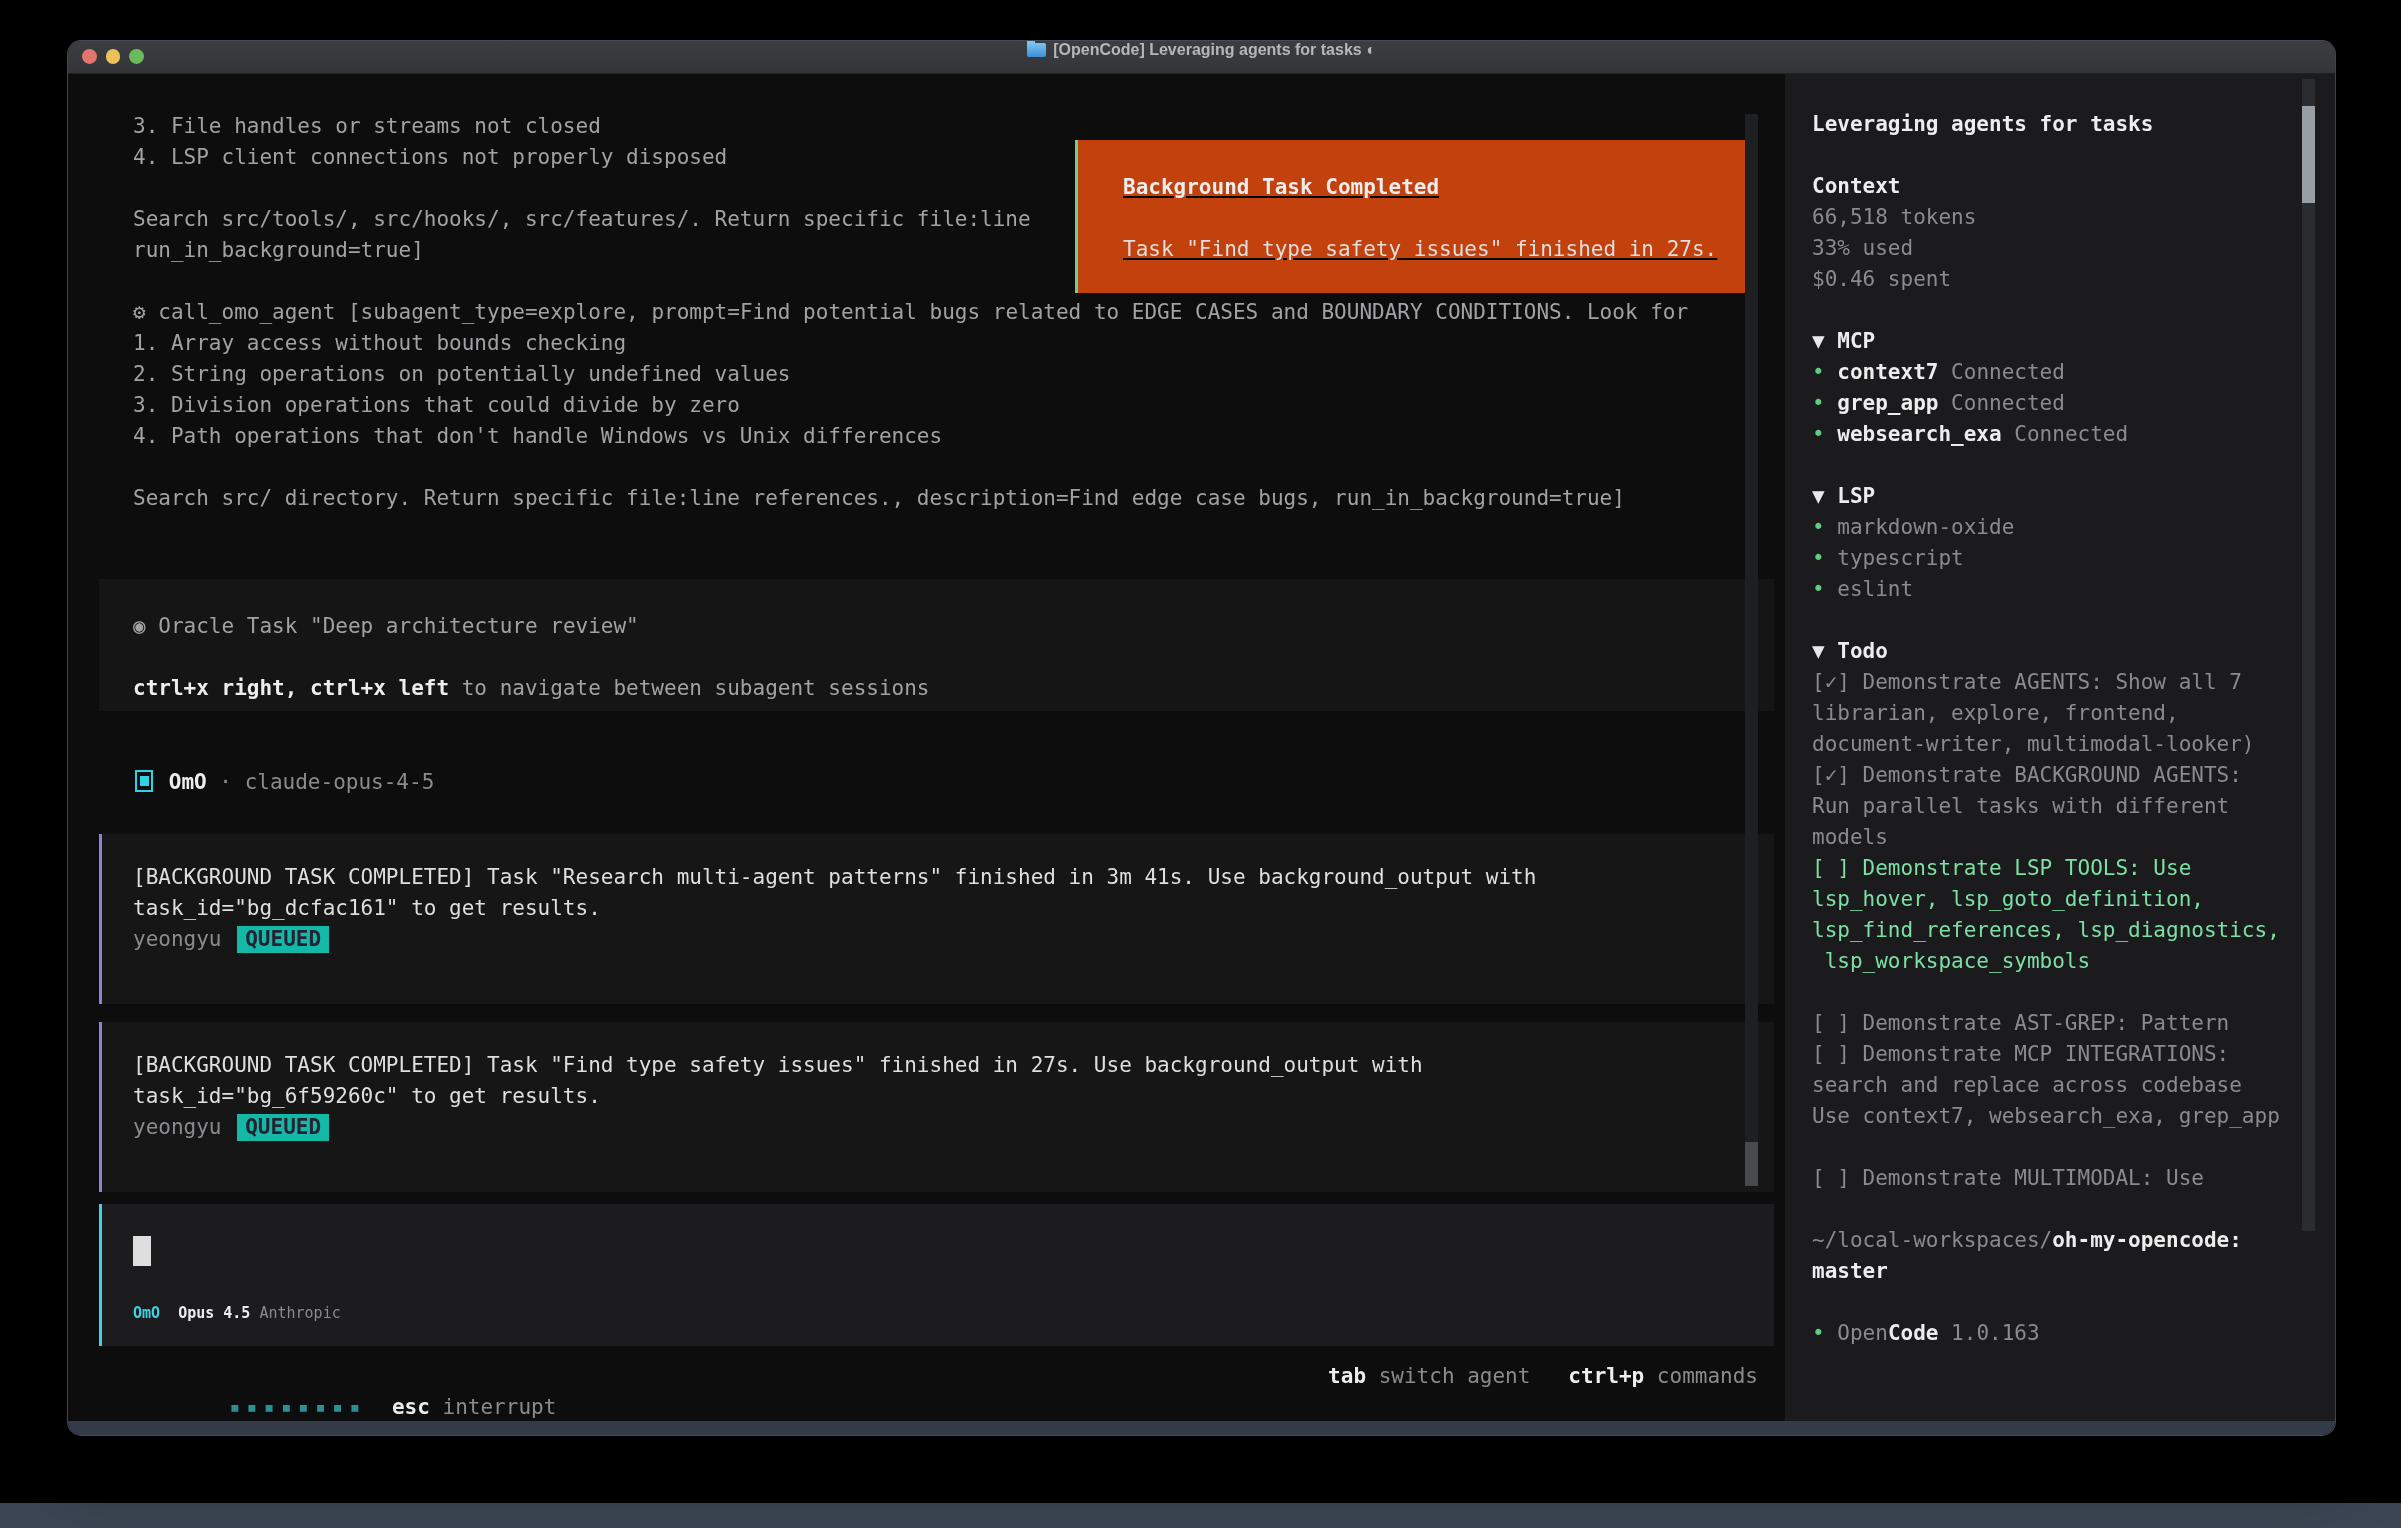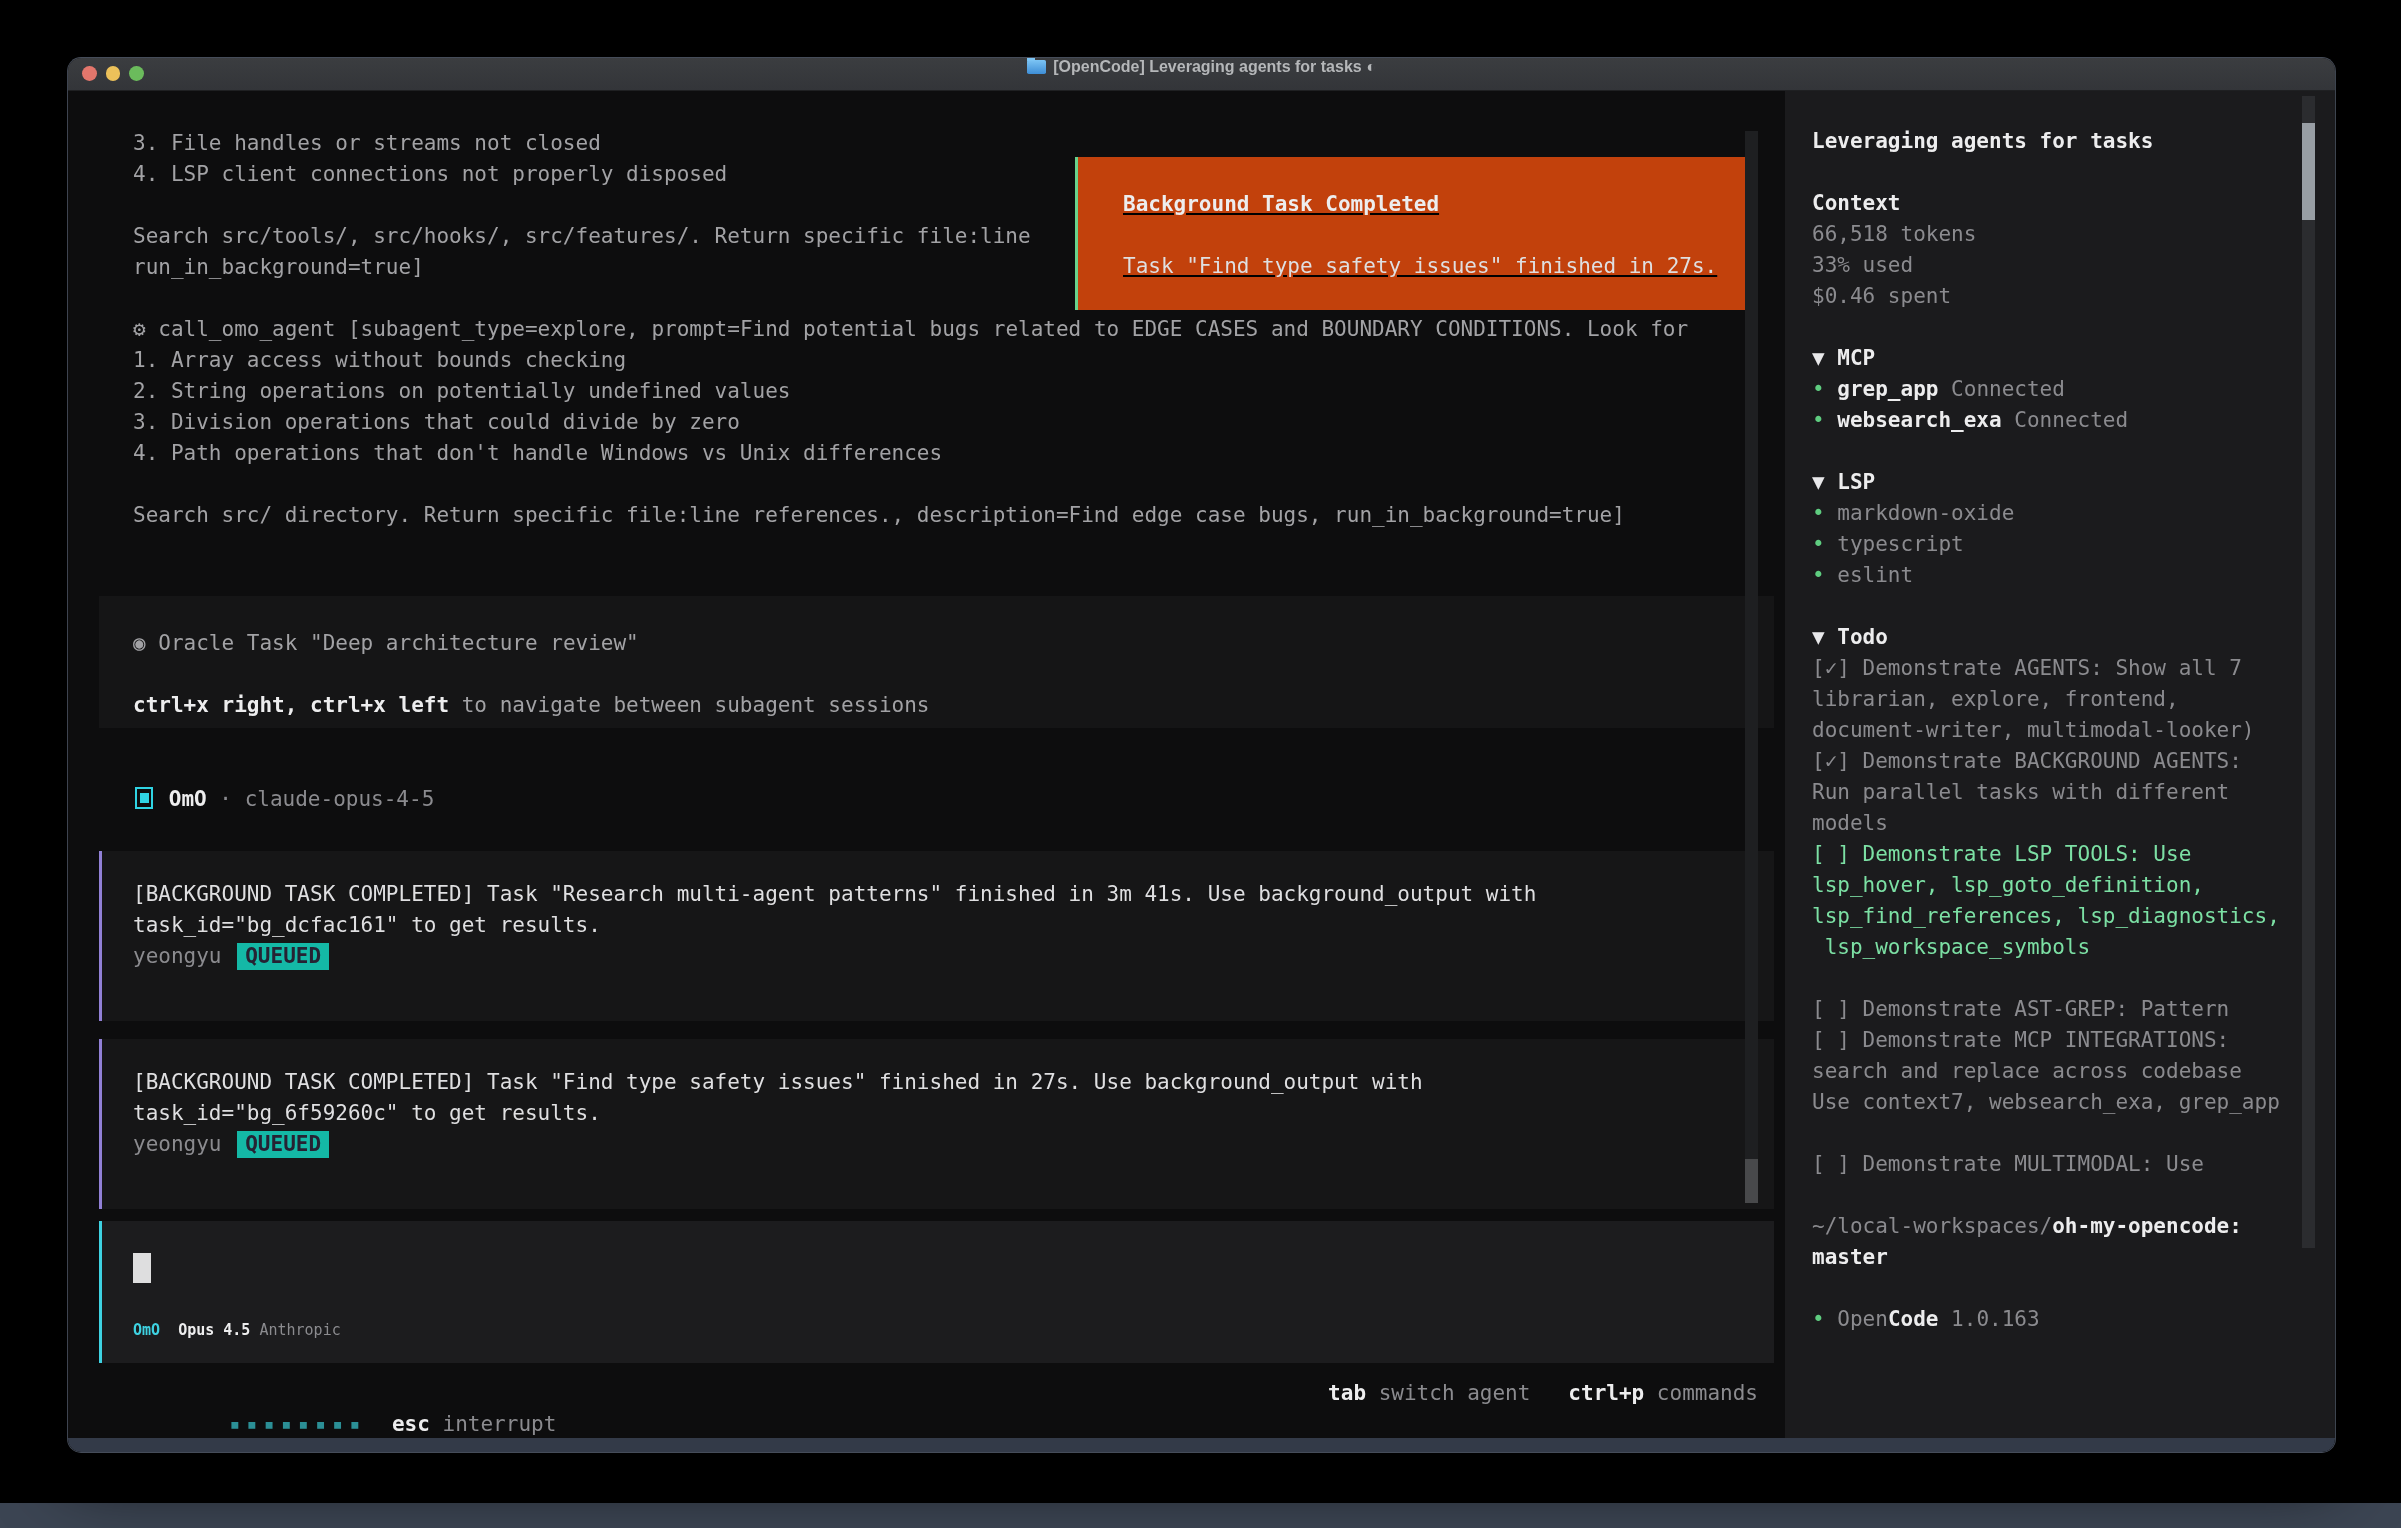--- a/index.html
+++ b/index.html
@@ -1,20 +1,20 @@
 <!DOCTYPE html>
 <html style="font-size:9.5px"><head>
 <meta charset="utf-8">
 <style>
   html,body { margin:0; padding:0; background:#000; }
   .screen { position:relative; width:2401px; height:1528px; background:#000; overflow:hidden;
             font-family:"DejaVu Sans Mono", monospace; }
   .desktop-strip { position:absolute; left:0; bottom:0; width:100%; height:25px; background:#3c4553; }
 
-  .window { position:absolute; left:68px; top:58px; width:2267px; height:1394px;
+  .window { position:absolute; left:68px; top:41px; width:2267px; height:1394px;
             background:#0d0d0e; border-radius:13px; overflow:hidden;
             box-shadow:0 0 0 0.9px #454c59, 0 23.6px 71px rgba(0,0,0,.85); }
 
   .titlebar { position:absolute; left:0; top:0; right:0; height:32px;
               background:linear-gradient(#3b3d40,#333539); border-bottom:0.6px solid #1f2022; }
   .lights { position:absolute; left:14px; top:8.3px; display:flex; gap:8.9px; }
   .light { width:14.8px; height:14.8px; border-radius:50%; }
   .light.red { background:#e3766c; } .light.yellow { background:#ecc15a; } .light.green { background:#6bbb5c; }
   .wtitle { text-align:center; line-height:32px; color:#b5b7b9; font:700 16px "Liberation Sans", sans-serif; }
   .folder-icon { display:inline-block; width:19px; height:13.6px; border-radius:1.8px;
@@ -158,20 +158,21 @@
       <div class="sidebar">
         <div>
             <div class="trow"><span class="sg-w">Leveraging agents for tasks</span></div>
             <div class="trow"></div>
             <div class="trow"><span class="sg-w">Context</span></div>
             <div class="trow"><span class="sg-dim">66,518 tokens</span></div>
             <div class="trow"><span class="sg-dim">33% used</span></div>
             <div class="trow"><span class="sg-dim">$0.46 spent</span></div>
             <div class="trow"></div>
             <div class="trow"><span class="sg-tri">▼ </span><span class="sg-w">MCP</span></div>
+            <div class="trow"><span class="sg-bul">• </span><span class="sg-w">context7</span><span class="sg-dim"> Connected</span></div>
             <div class="trow"><span class="sg-bul">• </span><span class="sg-w">grep_app</span><span class="sg-dim"> Connected</span></div>
             <div class="trow"><span class="sg-bul">• </span><span class="sg-w">websearch_exa</span><span class="sg-dim"> Connected</span></div>
             <div class="trow"></div>
             <div class="trow"><span class="sg-tri">▼ </span><span class="sg-w">LSP</span></div>
             <div class="trow"><span class="sg-bul">• </span><span class="sg-dim">markdown-oxide</span></div>
             <div class="trow"><span class="sg-bul">• </span><span class="sg-dim">typescript</span></div>
             <div class="trow"><span class="sg-bul">• </span><span class="sg-dim">eslint</span></div>
             <div class="trow"></div>
             <div class="trow"><span class="sg-tri">▼ </span><span class="sg-w">Todo</span></div>
             <div class="trow"><span class="sg-dim">[✓] Demonstrate AGENTS: Show all 7</span></div>

